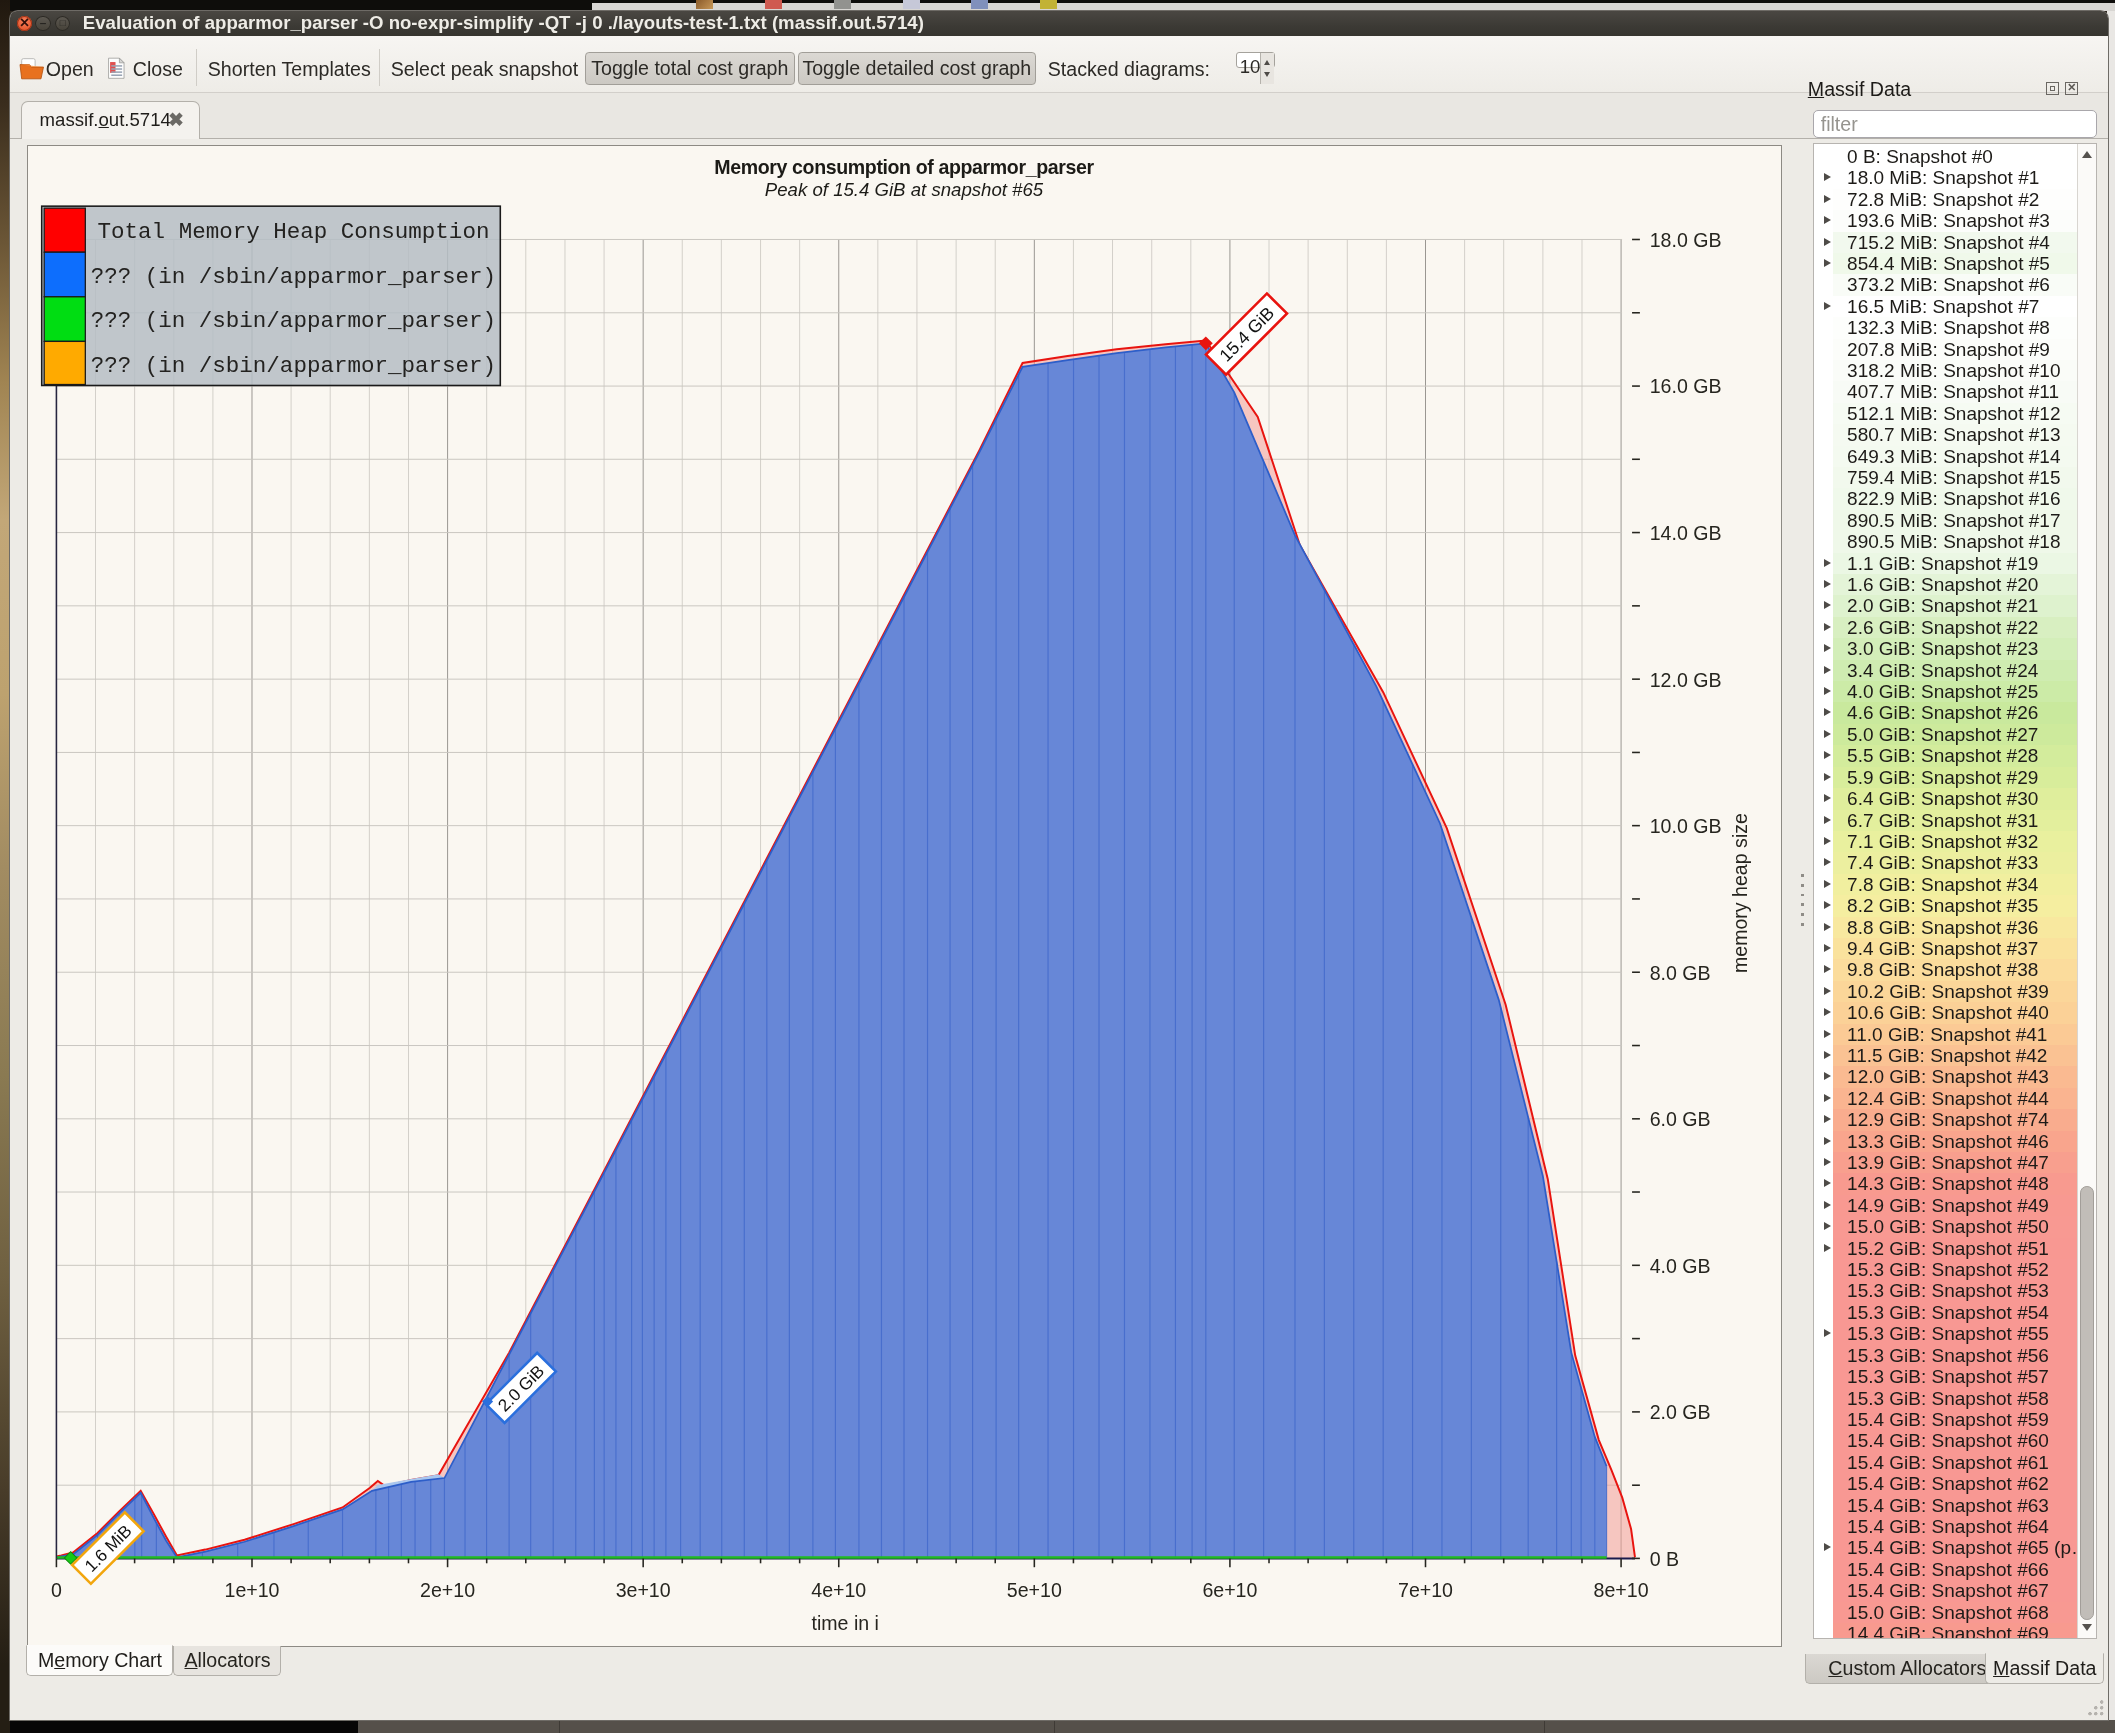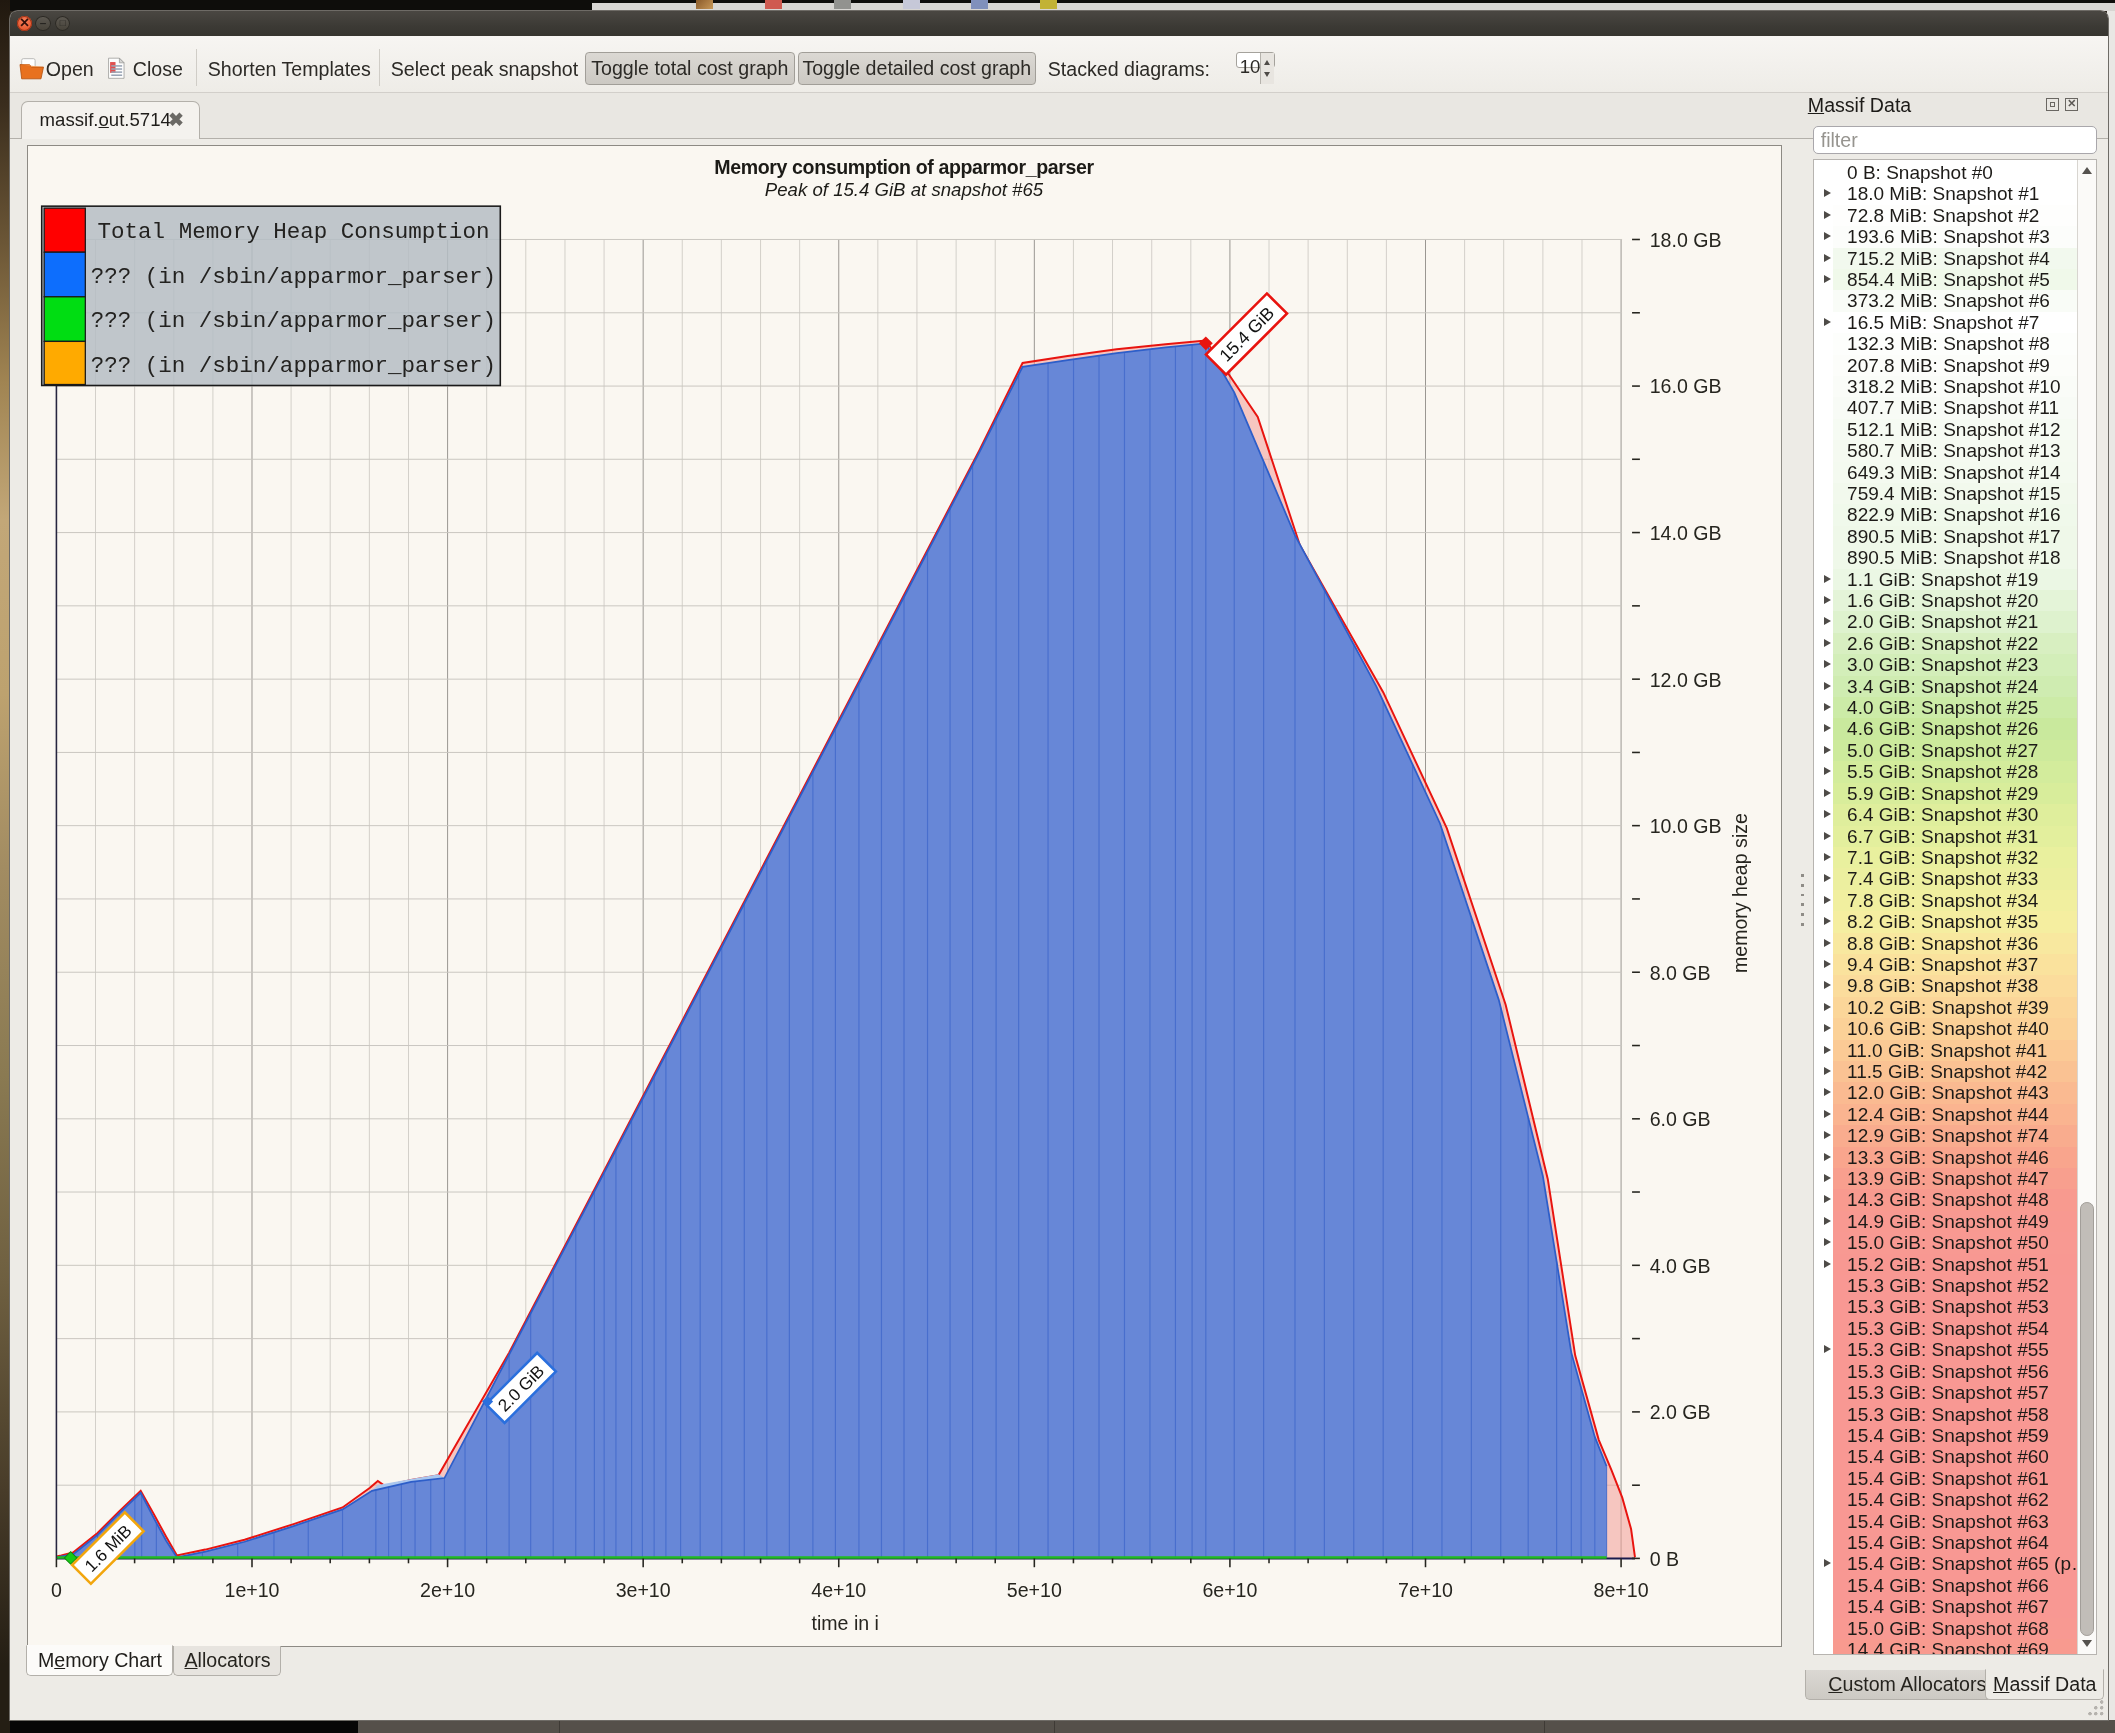--- a/index.html
+++ b/index.html
@@ -32,21 +32,21 @@
 #tabbar{position:absolute;left:0;top:82px;width:100%;height:46px;background:#e9e7e2}
 #tabbar .line{position:absolute;left:0;top:45px;width:100%;height:1px;background:#b3b0aa}
 #tab1{position:absolute;left:10.8px;top:7.8px;width:179px;height:38px;background:#f4f2ee;border:1px solid #b3b0aa;border-bottom:none;border-radius:6.9px 6.9px 0 0;font-size:18.6px;color:#1f1d1a;line-height:35px;padding-left:18px}
 #tab1 .x{position:absolute;right:14.7px;top:0px;color:#6b6965;font-weight:bold;font-size:18.6px}
 #pane{position:absolute;left:0;top:128px;width:100%;height:1581px;background:#edebe6}
 #frame{position:absolute;left:17.6px;top:5.9px;width:1755px;height:1502px;border:1px solid #8d8a84;background:#faf7f1}
 #btabs{position:absolute;left:16.7px;top:1507px;height:36px;font-size:19.6px}
 .btab{position:absolute;top:0;height:30px;line-height:28px;text-align:center;border:1px solid #b3b0aa;border-top:none;border-radius:0 0 4.9px 4.9px}
 #btab1{left:0px;width:147px;background:#fcfbf9;border-top:1px solid #fcfbf9;margin-top:-1px;height:31px;color:#1f1d1a;z-index:2}
 #btab2{left:147px;width:108px;background:#e7e4df;color:#26241f}
-#dock{position:absolute;left:1769px;top:70px;width:309px;height:1640px;font-size:19.6px;color:#1d1b18}
+#dock{position:absolute;left:1769px;top:54px;width:309px;height:1640px;font-size:19.6px;color:#1d1b18}
 #dock .title{position:absolute;left:29px;top:13.7px}
 #dock .dicon{position:absolute;top:17.6px;width:12.7px;height:12.7px;border:1.5px solid #6a6762}
 #filter{position:absolute;left:34px;top:45px;width:284px;height:28px;background:#fff;border:1px solid #a9a7ab;border-radius:5px;color:#96948f;line-height:26.5px;padding-left:6.9px}
 #list{position:absolute;left:34px;top:78px;width:284px;height:1496px;background:#fff;border:1px solid #b7b4b0;overflow:hidden}
 .lr{position:absolute;left:19.6px;width:244px;height:22px;line-height:21.5px;white-space:nowrap;font-size:19px}
 .lt{position:absolute;left:13.7px;top:0}
 .arr{position:absolute;left:-9.8px;top:6px;width:0;height:0;border-left:7.8px solid #4e4b47;border-top:4.9px solid transparent;border-bottom:4.9px solid transparent}
 #sb{position:absolute;right:0px;top:0;width:18.6px;height:100%;background:#fbfaf8;border-left:1px solid #d8d5d0}
 #sb .h{position:absolute;left:2px;top:1042px;width:13.7px;height:434px;background:#c1bdb8;border:1px solid #a29e99;border-radius:6.9px}
 #sb .ua{position:absolute;left:3.9px;top:6.9px;width:0;height:0;border-left:5.9px solid transparent;border-right:5.9px solid transparent;border-bottom:7.8px solid #55524e}
@@ -77,20 +77,21 @@
   <div id="titlebar">
     <div id="b-close" class="wbtn">
         <div class="wg">✕</div>
       </div>
     <div id="b-min" class="wbtn">
         <div class="wg">–</div>
       </div>
     <div id="b-max" class="wbtn">
         <div class="wg" style="font-size:9.8px">□</div>
       </div>
+    <div class="tt">Evaluation of apparmor_parser -O no-expr-simplify -QT -j 0 ./layouts-test-1.txt (massif.out.5714)</div>
   </div>
   <div id="toolbar">
     <svg style="position:absolute;left:8.8px;top:20.6px" width="25.5" height="23.5" viewBox="0 0 30 28">
       <rect x="3" y="2" width="16" height="20" rx="2" fill="#fff" stroke="#b0b0ae"></rect>
       <path d="M1 9 L12 9 L15 12 L29 12 L26 26 L3 26 Z" fill="#e8711f" stroke="#b5520e"></path>
       <path d="M1 9 L12 9 L15 12 L29 12" fill="#f49a55"></path>
     </svg>
     <div class="tbtxt" style="left:36px">Open</div>
     <svg style="position:absolute;left:97px;top:19.6px" width="18.6" height="24.5" viewBox="0 0 24 28">
       <path d="M2 1 L16 1 L22 7 L22 27 L2 27 Z" fill="#fdfdfd" stroke="#9a9a98"></path>

